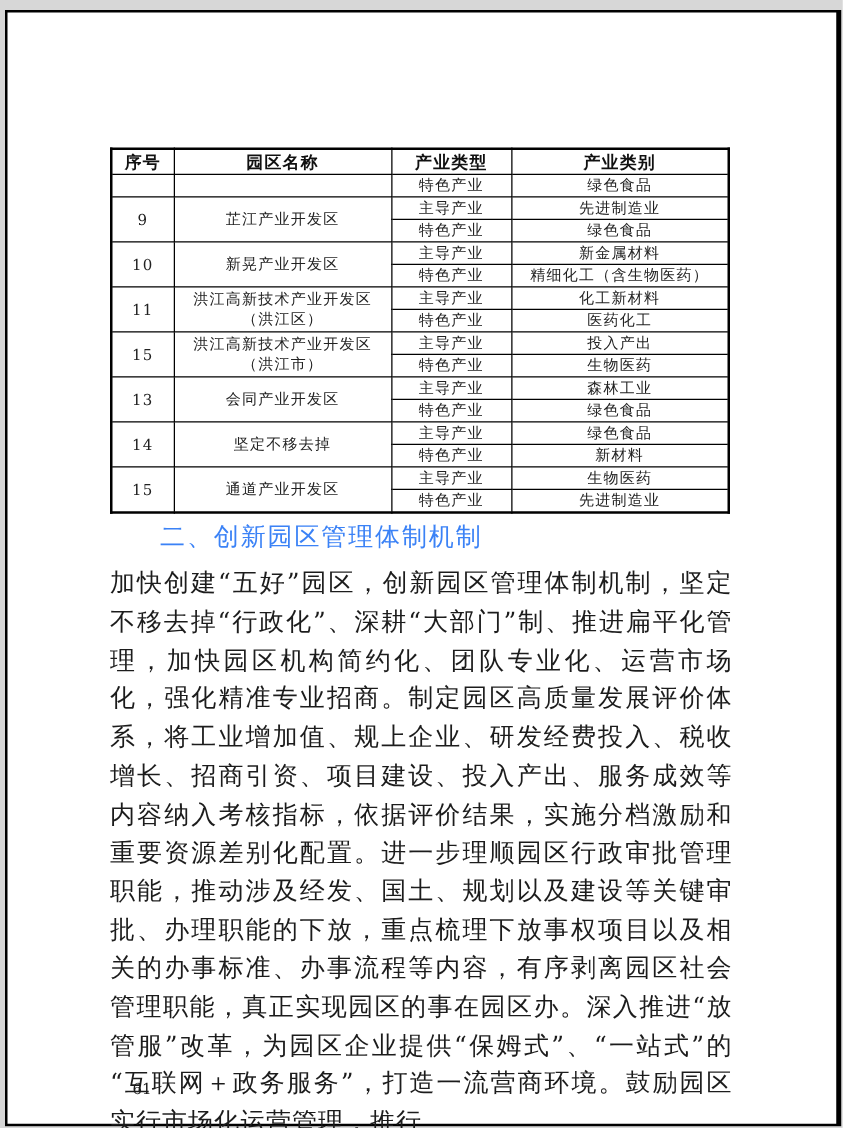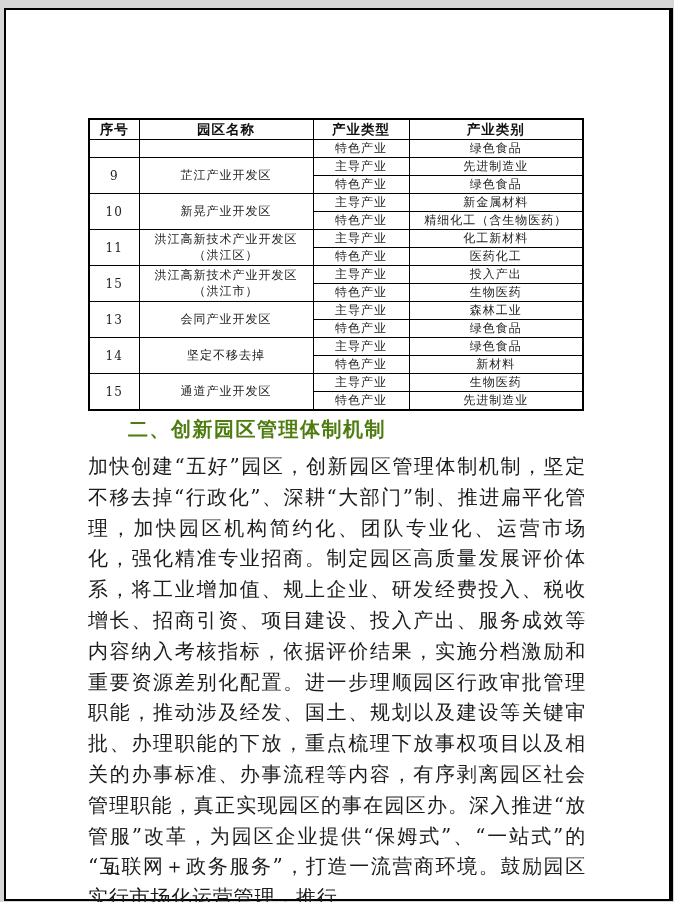--- a/index.html
+++ b/index.html
@@ -57,23 +57,23 @@
   .doc-table td.c-name { white-space: normal; line-height: 15.5px; }
   .doc-table td.c-name div { line-height: 15.5px; }
   
   .heading {
     position: absolute;
     left: 82px;
     top: 406px;
     margin: 0;
     padding-left: 40px;
     font-size: 20px;
-    font-weight: bold;
+    font-weight: normal;
     letter-spacing: 1.5px;
-    color: #4d7c0f;
+    color: #3b82f6;
   }
   .body-text {
     position: absolute;
     left: 82px;
     top: 441px;
     width: 498px;
     margin: 0;
     font-size: 20px;
     line-height: 30.8px;
     letter-spacing: 0.8px;

